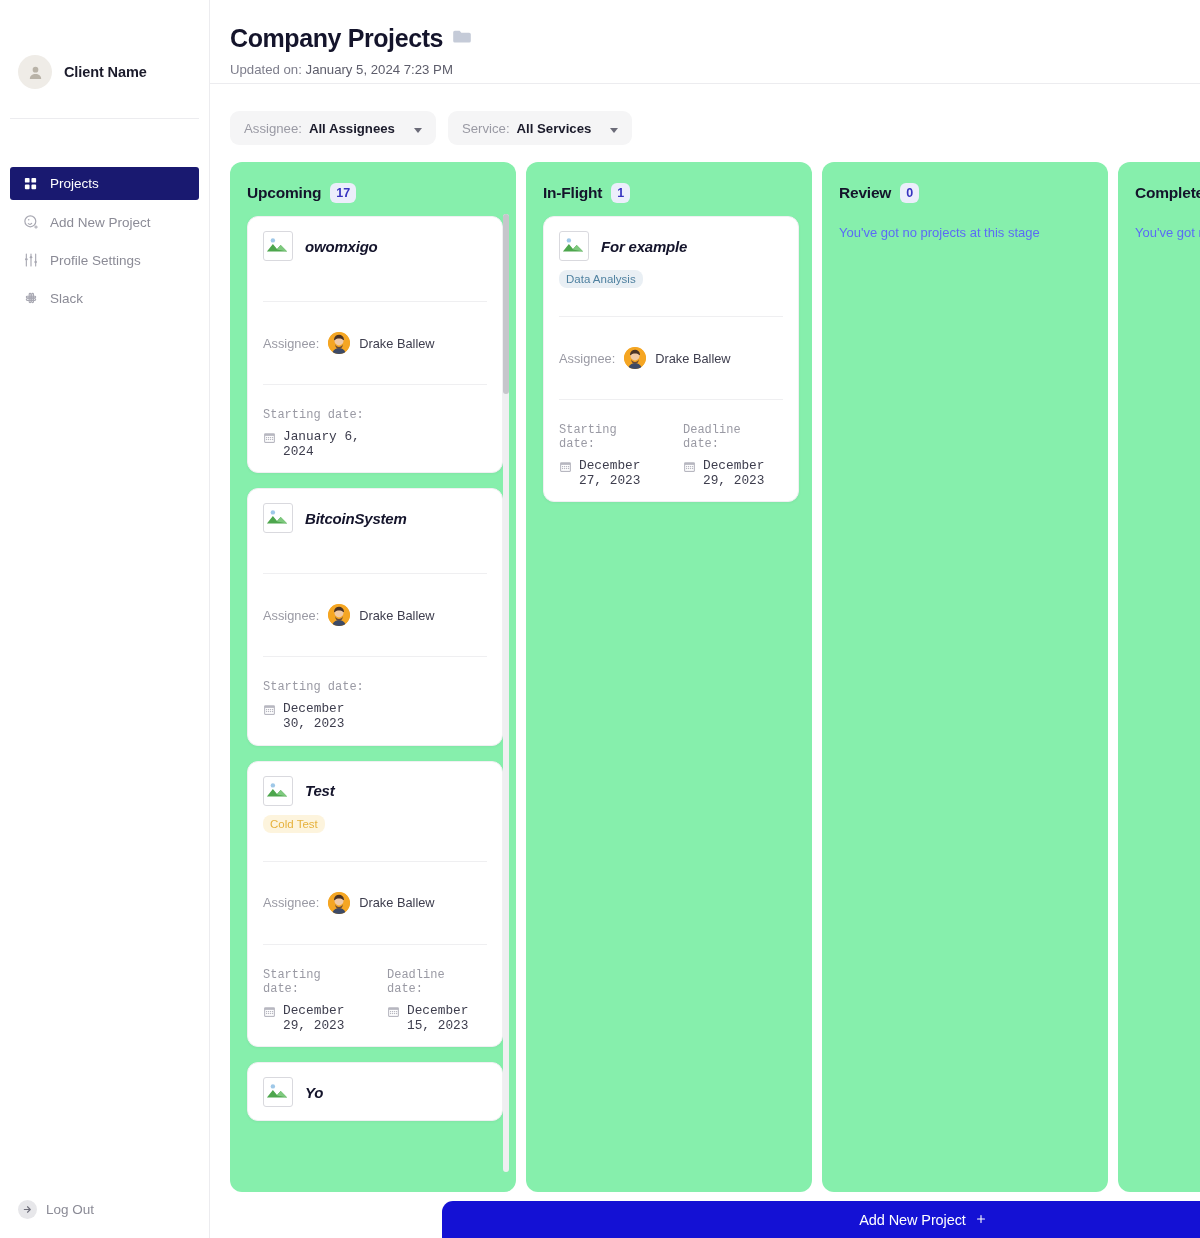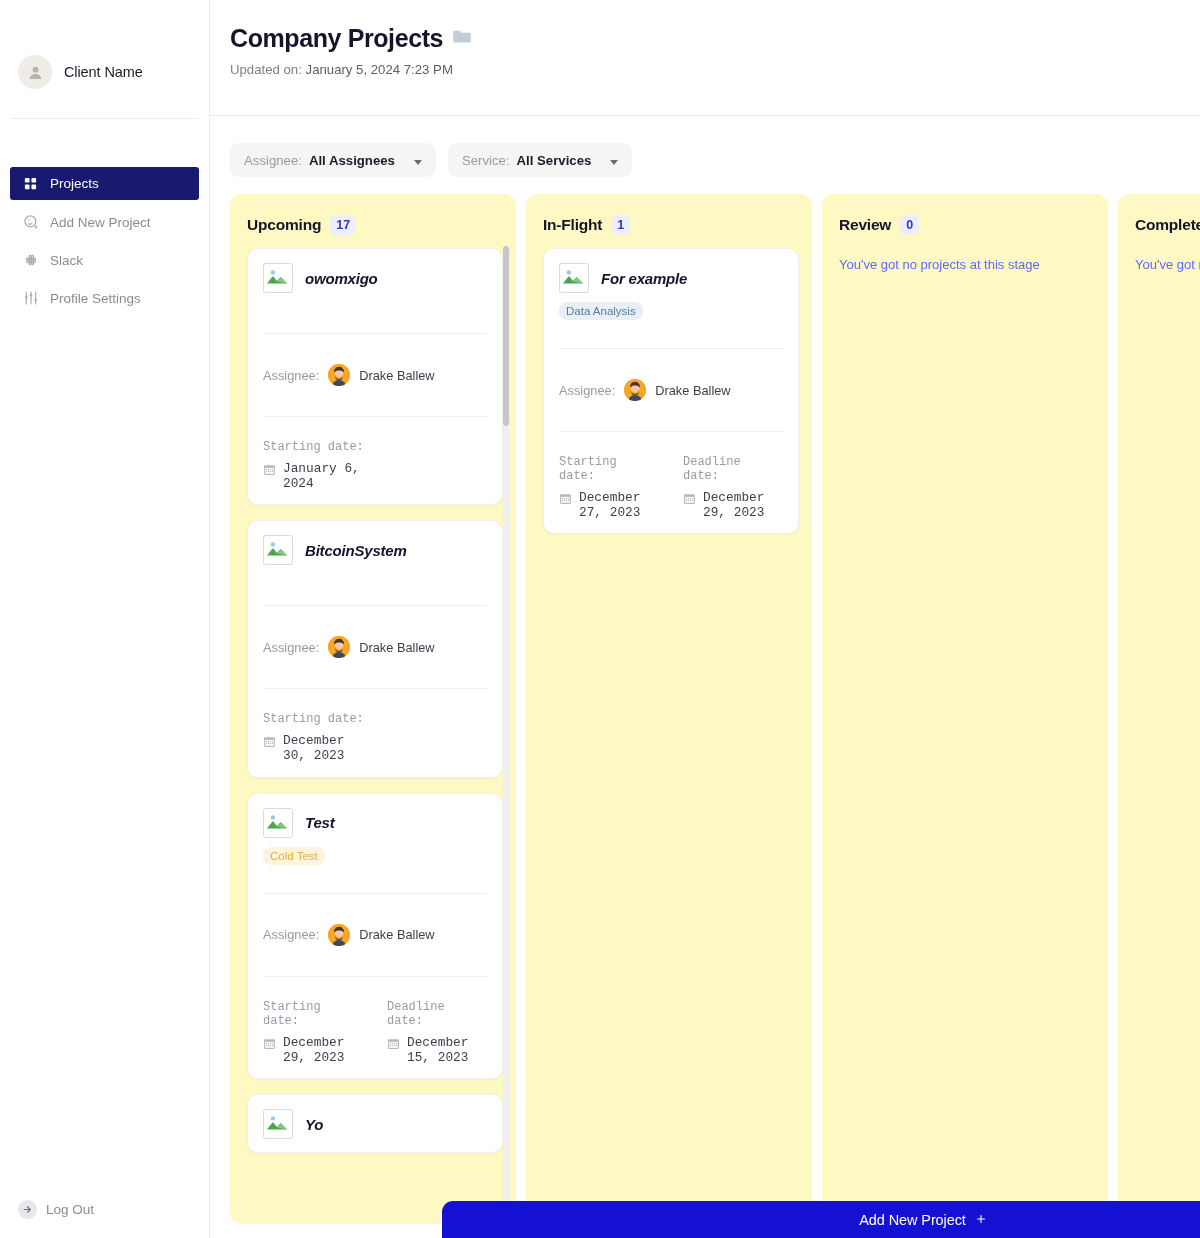--- a/index.html
+++ b/index.html
@@ -25,21 +25,21 @@
     padding: 26px 0 0 18px;
     height: 118px;
   }
   .avatar-circle {
     width: 34px; height: 34px; border-radius: 50%;
     background: #efece7;
     display: flex; align-items: center; justify-content: center;
     flex: 0 0 34px;
   }
   .avatar-circle svg { display:block; }
-  .client-name { font-size: 14.5px; color: #1b1b2b; font-weight: 400; letter-spacing: -0.1px; }
+  .client-name { font-size: 14.5px; color: #1b1b2b; font-weight: 700; letter-spacing: -0.1px; }
   .side-divider { height: 1px; background: #ececef; margin: 0 10px; }
 
   .nav { margin-top: 48px; padding: 0 10px; }
   .nav-item {
     display: flex; align-items: center; gap: 11px;
     height: 32px; padding: 0 12px; border-radius: 3px;
     margin-bottom: 6px; cursor: pointer;
     font-size: 13.5px; color: #8b8b96;
   }
   .nav-item.active { background: #191970; color: #ffffff; height: 33px; }
@@ -54,21 +54,21 @@
   }
   .logout-ico {
     width: 19px; height: 19px; border-radius: 50%;
     background: #e7e7ea; display:flex; align-items:center; justify-content:center;
     flex: 0 0 19px;
   }
   .logout-label { font-size: 13.5px; color: #8b8b96; }
 
   
   .main { flex: 1; height: 1238px; position: relative; background: #ffffff; overflow: hidden; }
-  .topbar { padding: 24px 0 18px 20px; height: 116px; border-bottom: 1px solid #ececef; }
+  .topbar { padding: 24px 0 18px 20px; height: 84px; border-bottom: 1px solid #ececef; }
   .page-title-row { display: flex; align-items: center; gap: 9px; }
   .page-title { font-size: 25px; font-weight: 700; color: #14142b; letter-spacing: -0.4px; }
   .folder-ico { display: block; }
   .updated-row { margin-top: 9px; font-size: 13.2px; color: #7e7e8c; }
   .updated-val { color: #5d5d6b; }
 
   
   .filters { display: flex; gap: 12px; padding: 27px 0 0 20px; }
   .filter-pill {
     display: flex; align-items: center; gap: 7px;
@@ -80,21 +80,21 @@
   .filter-value { color: #1b1b2b; font-weight: 600; }
   .caret { margin-left: 12px; }
 
   
   .board {
     display: flex; gap: 10px;
     padding: 17px 0 0 20px;
     height: 1038px;
   }
   .column {
-    background: #fef9c3;
+    background: #86efac;
     border-radius: 12px;
     width: 286px; flex: 0 0 286px;
     height: 1030px;
     padding: 16px 0 0 0;
     position: relative;
     overflow: hidden;
   }
   .col-head { display: flex; align-items: center; gap: 9px; padding: 0 17px 0 17px; height: 30px; }
   .col-title { font-size: 15.5px; font-weight: 600; color: #14142b; letter-spacing: -0.2px; }
   .col-count {
@@ -205,40 +205,40 @@
             <circle cx="8.6" cy="8.6" r="1.1" fill="#a8a8b2" stroke="none"></circle>
             <path d="M8 14.5c1.6 1.4 3.6 1.3 5-.3" stroke-linecap="round"></path>
             <path d="M19.5 17.5v4M17.5 19.5h4" stroke-linecap="round" stroke-width="1.6"></path>
           </svg>
         </span>
         <span class="nav-label">Add New Project</span>
       </div>
 
       <div class="nav-item">
         <span class="nav-ico">
+          <svg width="16" height="16" viewBox="0 0 24 24" fill="none" stroke="#a8a8b2" stroke-width="1.7" stroke-linecap="round">
+            <path d="M5 3v6M5 13v8M12 3v3M12 10v11M19 3v10M19 17v4"></path>
+            <circle cx="5" cy="11" r="1.9" fill="#a8a8b2" stroke="none"></circle>
+            <circle cx="12" cy="8" r="1.9" fill="#a8a8b2" stroke="none"></circle>
+            <circle cx="19" cy="15" r="1.9" fill="#a8a8b2" stroke="none"></circle>
+          </svg>
+        </span>
+        <span class="nav-label">Profile Settings</span>
+      </div>
+
+      <div class="nav-item">
+        <span class="nav-ico">
           <svg width="16" height="16" viewBox="0 0 24 24" fill="none" stroke="#a8a8b2" stroke-width="1.7">
             <rect x="5" y="9.3" width="14" height="2.6" rx="1.3"></rect>
             <rect x="5" y="13.1" width="14" height="2.6" rx="1.3"></rect>
             <rect x="9.3" y="5" width="2.6" height="14" rx="1.3"></rect>
             <rect x="13.1" y="5" width="2.6" height="14" rx="1.3"></rect>
           </svg>
         </span>
         <span class="nav-label">Slack</span>
-      </div>
-
-      <div class="nav-item">
-        <span class="nav-ico">
-          <svg width="16" height="16" viewBox="0 0 24 24" fill="none" stroke="#a8a8b2" stroke-width="1.7" stroke-linecap="round">
-            <path d="M5 3v6M5 13v8M12 3v3M12 10v11M19 3v10M19 17v4"></path>
-            <circle cx="5" cy="11" r="1.9" fill="#a8a8b2" stroke="none"></circle>
-            <circle cx="12" cy="8" r="1.9" fill="#a8a8b2" stroke="none"></circle>
-            <circle cx="19" cy="15" r="1.9" fill="#a8a8b2" stroke="none"></circle>
-          </svg>
-        </span>
-        <span class="nav-label">Profile Settings</span>
       </div>
 
     </nav>
 
     <div class="logout-row">
       <span class="logout-ico">
         <svg width="11" height="11" viewBox="0 0 24 24" fill="none" stroke="#6e6e7a" stroke-width="2.4" stroke-linecap="round" stroke-linejoin="round">
           <path d="M5 12h12"></path>
             <path d="M12 6l6 6-6 6"></path>
         </svg>

